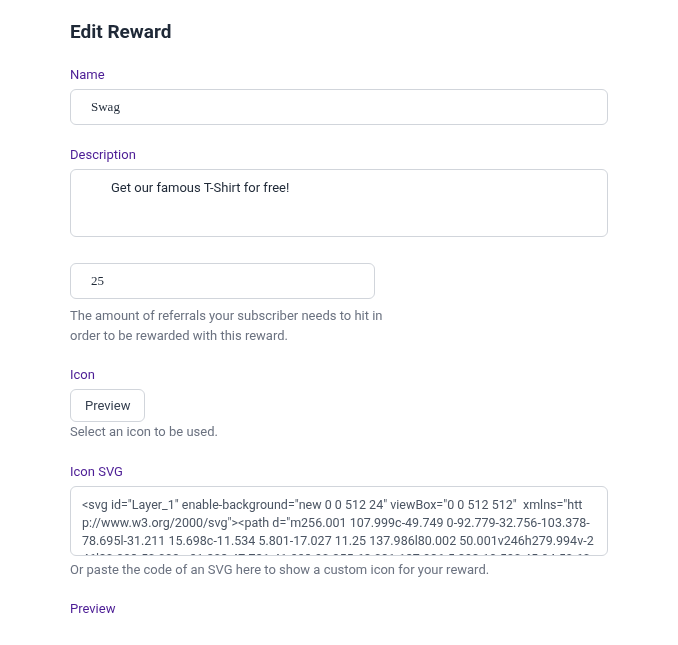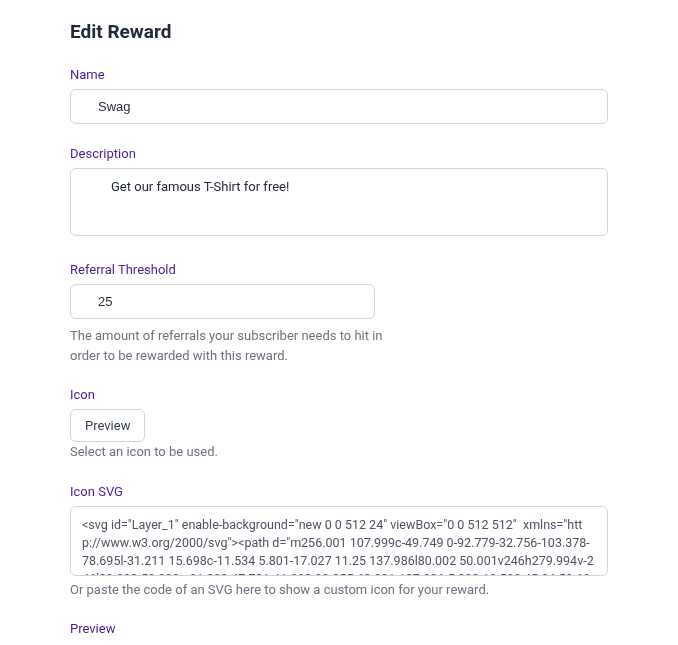--- a/index.html
+++ b/index.html
@@ -26,24 +26,24 @@
     .label {
       font-size: 13px;
       color: #4c1d95;
       margin-bottom: 7px;
       display: block;
     }
     .input {
       width: 100%;
       border: 1px solid #d1d5db;
       border-radius: 6px;
-      padding: 9px 27px;
+      padding: 9px 20px;
       font-size: 13px;
       color: #1f2937;
-      font-family: Liberation Sans, sans-serif;
+      font-family: Liberation Serif, serif;
       outline: none;
       background: #fff;
     }
     .textarea {
       width: 100%;
       border: 1px solid #d1d5db;
       border-radius: 6px;
       padding: 9px 11px;
       font-size: 13px;
       color: #1f2937;
@@ -100,21 +100,20 @@
   <label class="label">Name</label>
   <input class="input" type="text" value="Swag" style="">
 </div>
 
 <div class="field">
   <label class="label">Description</label>
   <textarea class="textarea desc-textarea" style="">Get our famous T-Shirt for free!</textarea>
 </div>
 
 <div class="field">
-  <label class="label">Referral Threshold</label>
   <input class="input threshold-input" type="text" value="25" style="">
   <div class="helper">The amount of referrals your subscriber needs to hit in order to be rewarded with this reward.</div>
 </div>
 
 <div class="field">
   <label class="label">Icon</label>
   <button class="select-btn">Preview</button>
   <div class="helper-wide">Select an icon to be used.</div>
 </div>
 

